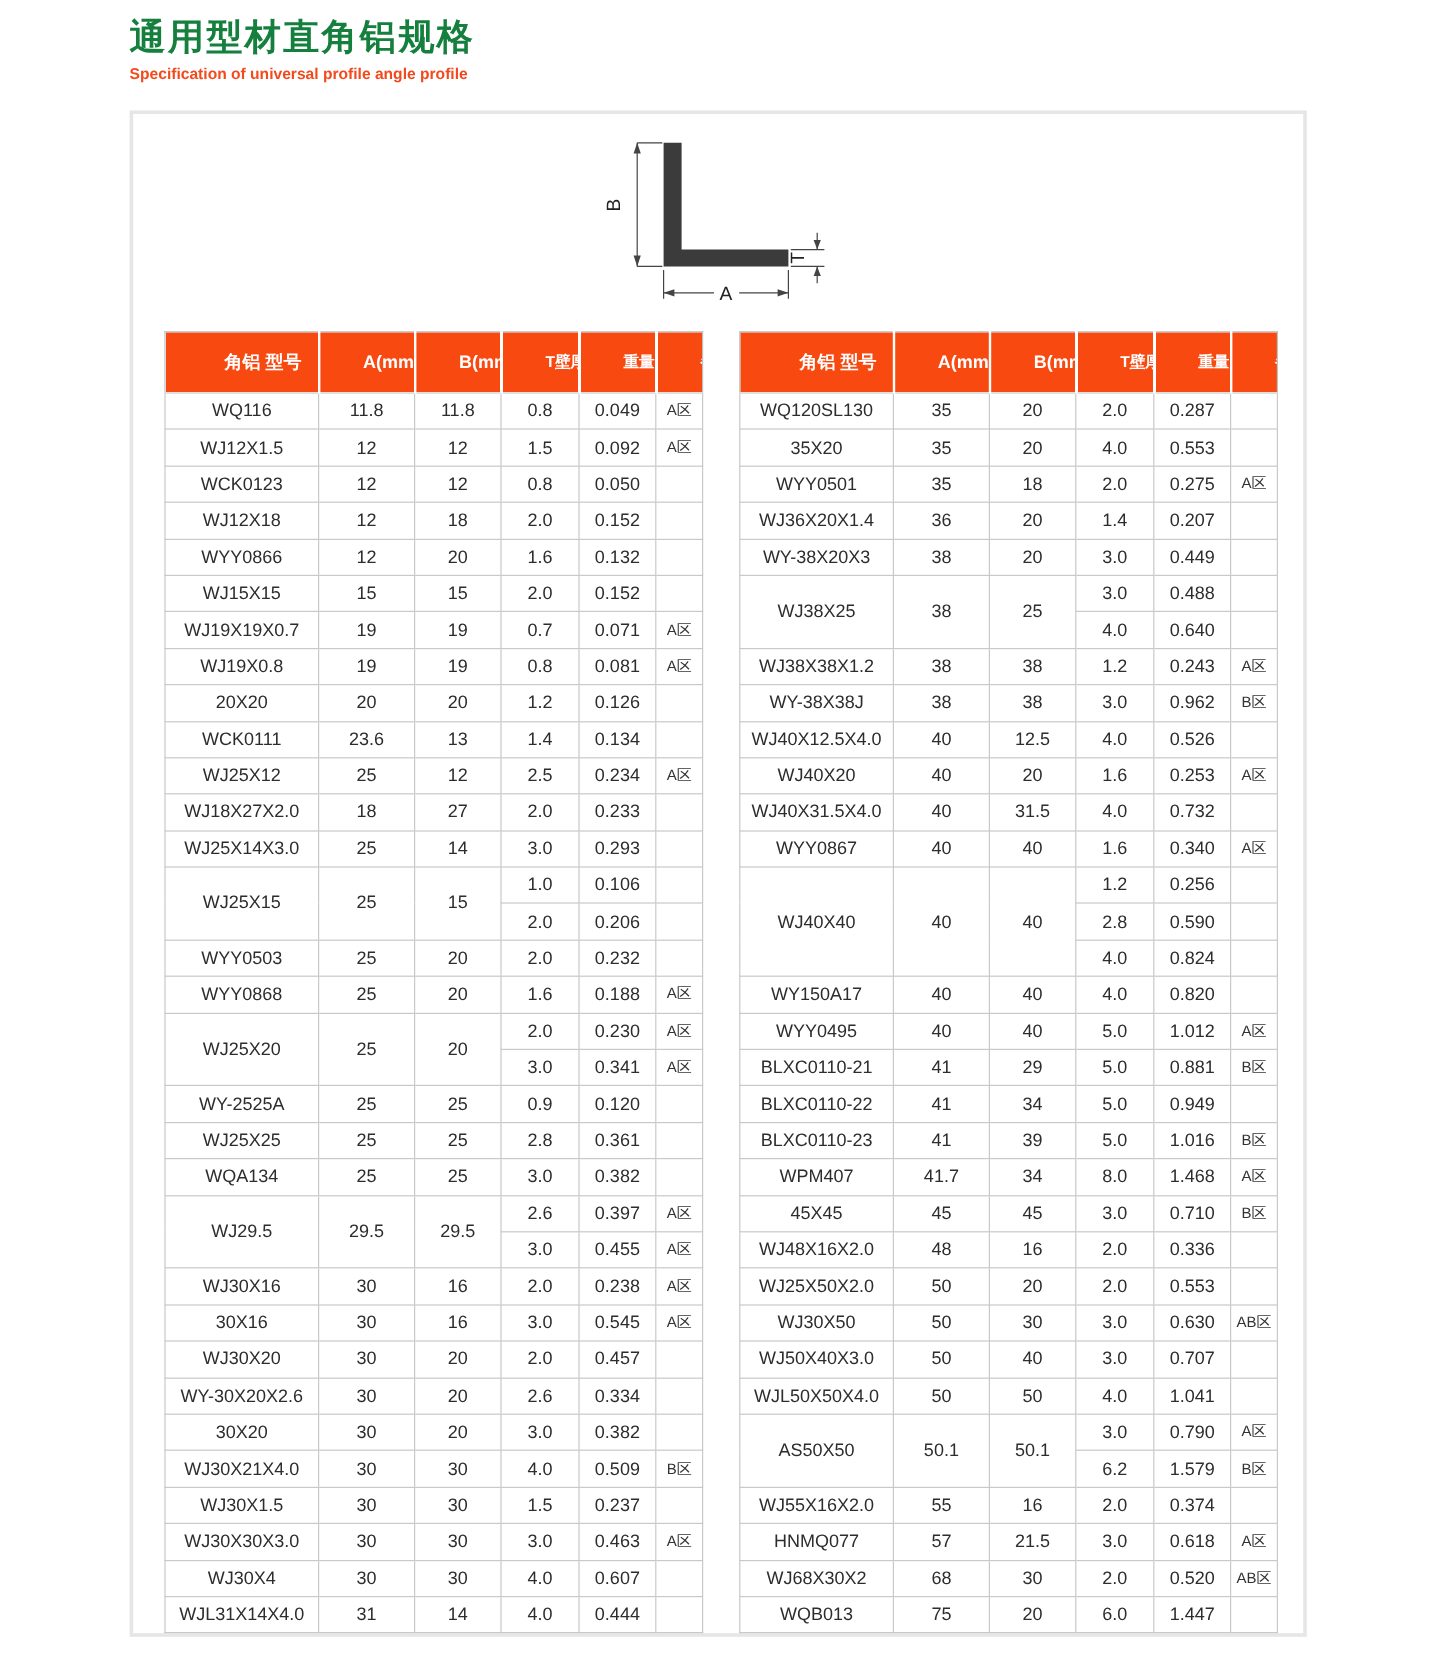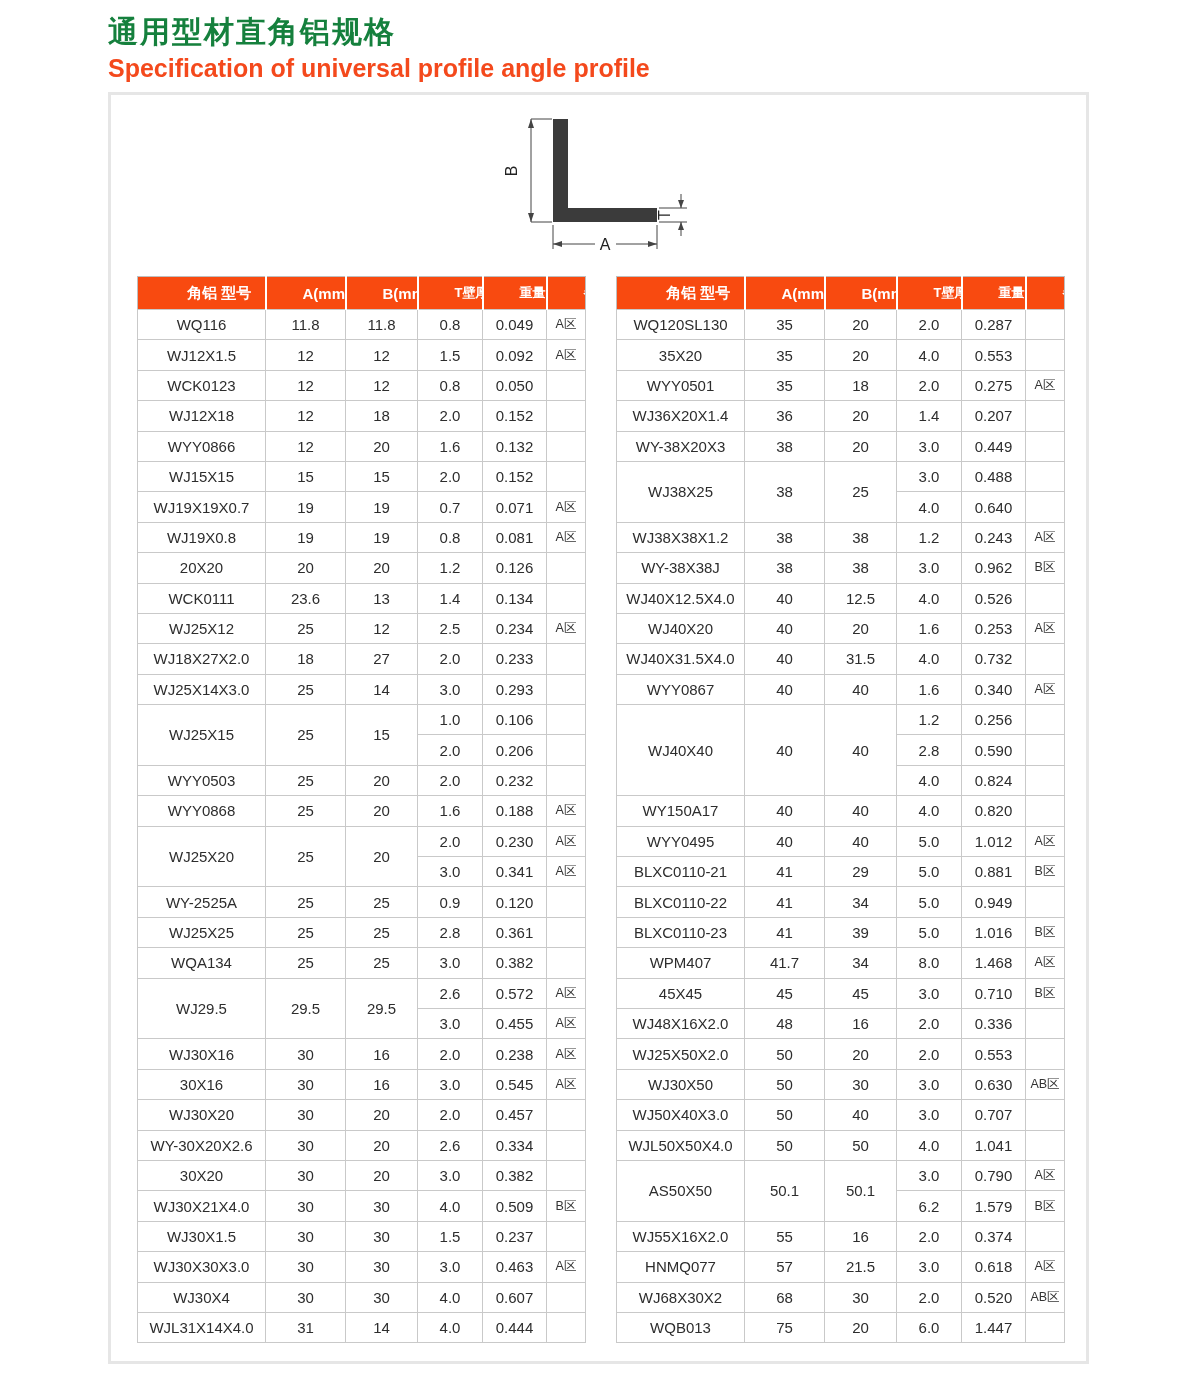--- a/index.html
+++ b/index.html
@@ -8,21 +8,21 @@
     width: 1198px; height: 1379px; position: relative;
     font-family: "Liberation Sans", "DejaVu Sans", sans-serif;
     color: #2d2d2d;
   }
   .title-block { position: absolute; left: 108px; top: 14px; }
   .page-title {
     font-size: 30px; font-weight: 700; color: #15803d;
     letter-spacing: 2px; line-height: 1.2;
   }
   .page-subtitle {
-    font-size: 25px; font-weight: 600; color: #f4491c; margin-top: 4px;
+    font-size: 13px; font-weight: 600; color: #f4491c; margin-top: 4px;
   }
   .spec-card {
     position: absolute; left: 108px; top: 92px;
     width: 981px; height: 1272px;
     background: #ffffff; border: 3px solid #e6e6e6;
   }
   .diagram-wrap { position: absolute; left: 384px; top: 10px; width: 230px; height: 158px; }
   .tables-row {
     position: absolute; left: 26px; top: 181px;
     display: flex; gap: 30px;
@@ -33,21 +33,21 @@
     border: 1px solid #bfbfbf;
   }
   table.spec col.c-model  { width: 128px; }
   table.spec col.c-a      { width: 80px; }
   table.spec col.c-b      { width: 72px; }
   table.spec col.c-t      { width: 65px; }
   table.spec col.c-w      { width: 64px; }
   table.spec col.c-note   { width: 39px; }
   table.spec th {
     background: #f84a10; color: #ffffff; font-weight: 600;
-    height: 33px; font-size: 15px; text-align: center;
+    height: 51px; font-size: 15px; text-align: center;
     border-right: 2px solid #ffffff; border-bottom: 1px solid #c9c9c9;
     overflow: hidden; white-space: nowrap; padding-left: 36px;
   }
   table.spec th:last-child { border-right: none; }
   table.spec th.small { font-size: 13px; }
   table.spec td {
     border: 1px solid #c9c9c9; height: 30.4px;
     text-align: center; vertical-align: middle;
     overflow: hidden; white-space: nowrap;
   }
@@ -285,21 +285,21 @@
             <td rowspan="1">25</td>
             <td>3.0</td>
             <td>0.382</td>
             <td class="note"></td>
           </tr>
           <tr>
             <td rowspan="2">WJ29.5</td>
             <td rowspan="2">29.5</td>
             <td rowspan="2">29.5</td>
             <td>2.6</td>
-            <td>0.572</td>
+            <td>0.397</td>
             <td class="note">A区</td>
           </tr>
           <tr>
             <td>3.0</td>
             <td>0.455</td>
             <td class="note">A区</td>
           </tr>
           <tr>
             <td rowspan="1">WJ30X16</td>
             <td rowspan="1">30</td>

